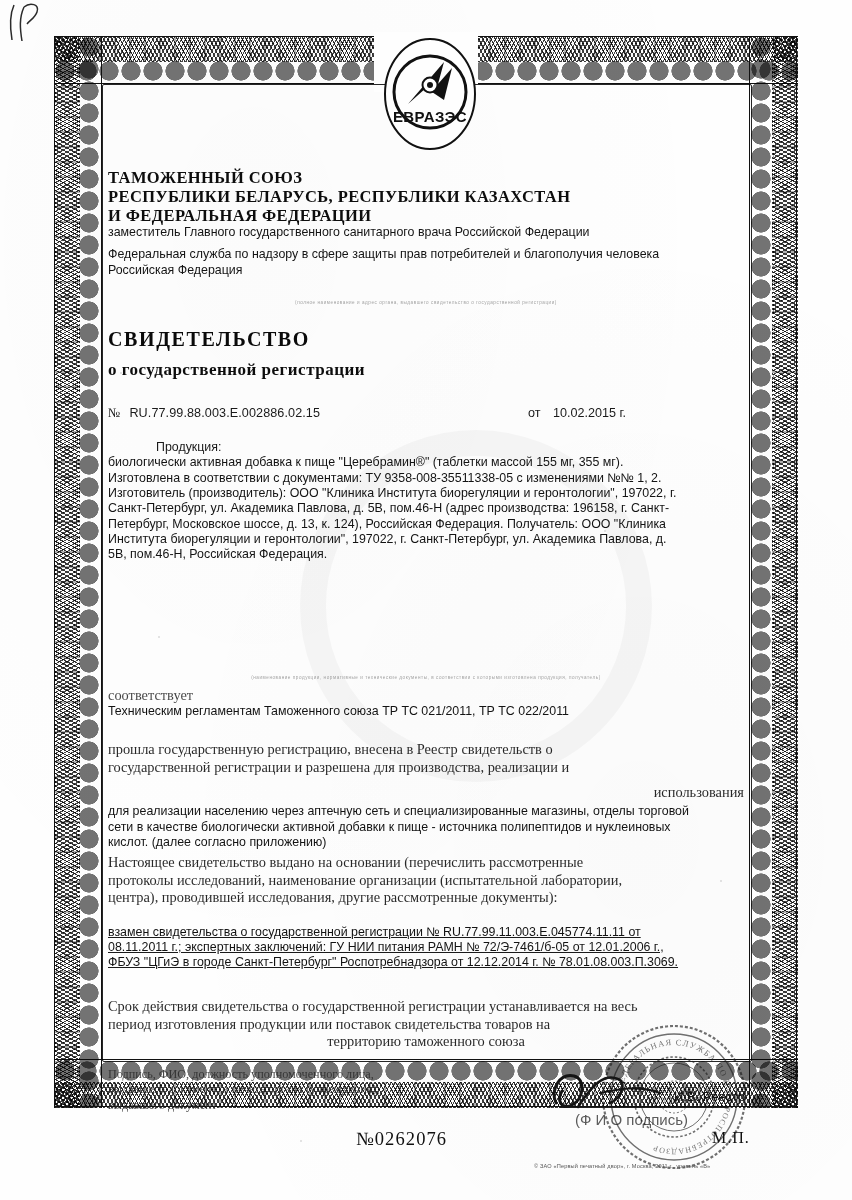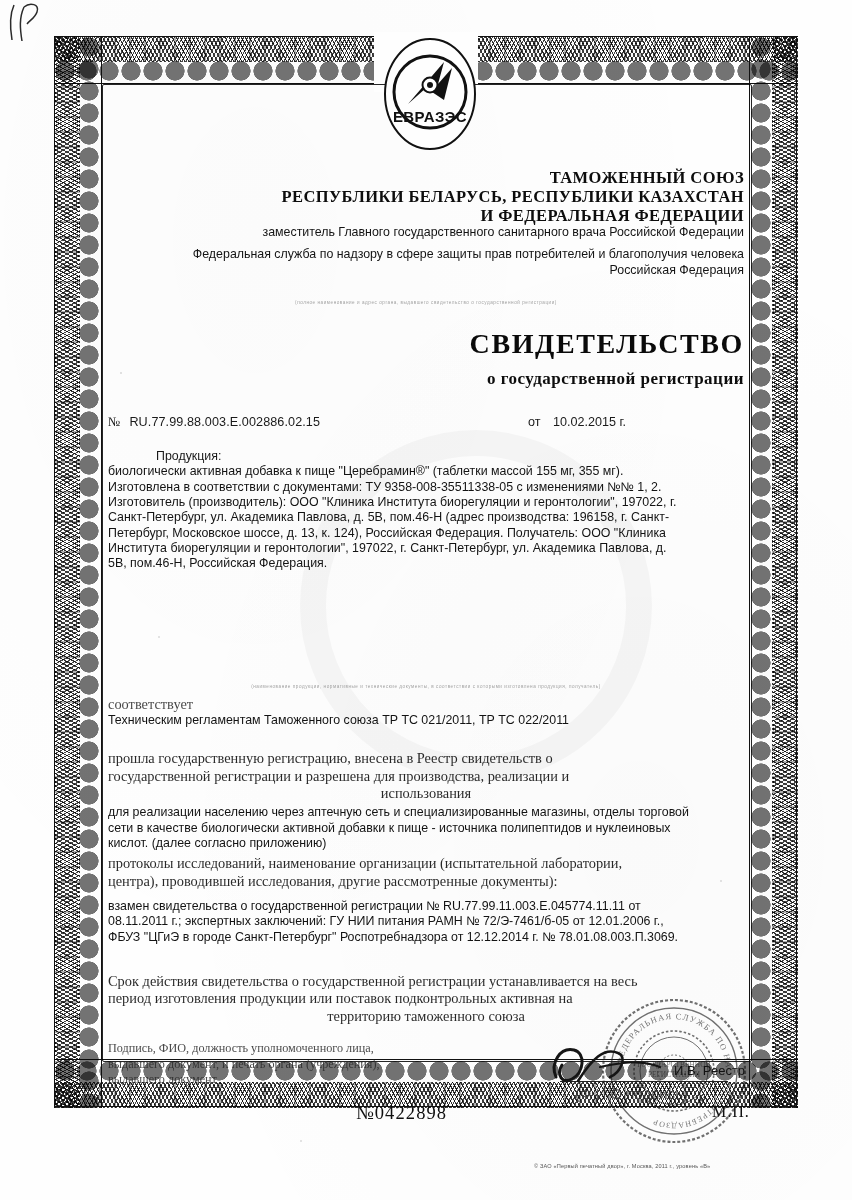--- a/index.html
+++ b/index.html
@@ -79,21 +79,21 @@
   }
 
   
   #content{
     position:absolute;
     left:108px;top:168px;
     width:636px;
     z-index:4;
   }
 
-  .ct{ text-align:right; }
+  .ct{ text-align:left; }
 
   .hdr-line{
     font-family:"Liberation Serif", serif;
     font-weight:bold;
     font-size:16.5px;
     letter-spacing:.4px;
     line-height:19px;
     color:#0d0d0d;
   }
   .subhdr{
@@ -109,21 +109,21 @@
     text-align:center;
     white-space:nowrap;
     overflow:hidden;
     filter:blur(.28px);
     opacity:.82;
   }
 
   .title-main{
     font-family:"Liberation Serif", serif;
     font-weight:bold;
-    font-size:28px;
+    font-size:20px;
     letter-spacing:1.6px;
     color:#0a0a0a;
   }
   .title-sub{
     font-family:"Liberation Serif", serif;
     font-weight:bold;
     font-size:17px;
     letter-spacing:.5px;
     color:#0d0d0d;
   }
@@ -331,43 +331,44 @@
     </div>
 
     <div class="microprint" style="margin-top:112px;">(наименование продукции, нормативные и технические документы, в соответствии с которыми изготовлена продукция, получатель)</div>
 
     <div class="body-serif body-serif-faded" style="margin-top:7px;">соответствует</div>
     <div class="body-sans" style="margin-top:0px;">Техническим регламентам Таможенного союза ТР ТС 021/2011, ТР ТС 022/2011</div>
 
     <div style="margin-top:22px;">
       <div class="body-serif" style="text-align:justify;">прошла государственную регистрацию, внесена в Реестр свидетельств о</div>
       <div class="body-serif" style="text-align:justify;">государственной регистрации и разрешена для производства, реализации и</div>
-      <div class="body-serif" style="text-align:center;">использования</div>
+      <div class="body-serif" style="text-align:right;margin-top:8px;">использования</div>
     </div>
 
     <div style="margin-top:3px;">
       <div class="body-sans">для реализации населению через аптечную сеть и специализированные магазины, отделы торговой</div>
       <div class="body-sans">сети в качестве биологически активной добавки к пище - источника полипептидов и нуклеиновых</div>
       <div class="body-sans">кислот. (далее согласно приложению)</div>
     </div>
 
     <div style="margin-top:4px;">
+      <div class="body-serif" style="text-align:justify;">Настоящее свидетельство выдано на основании (перечислить рассмотренные</div>
       <div class="body-serif" style="text-align:justify;">протоколы исследований, наименование организации (испытательной лаборатории,</div>
       <div class="body-serif" style="text-align:left;">центра), проводившей исследования, другие рассмотренные документы):</div>
     </div>
 
-    <div style="margin-top:9px;">
+    <div style="margin-top:18px;text-decoration:underline;">
       <div class="body-sans">взамен свидетельства о государственной регистрации № RU.77.99.11.003.Е.045774.11.11 от</div>
       <div class="body-sans">08.11.2011 г.; экспертных заключений: ГУ НИИ питания РАМН № 72/Э-7461/б-05 от 12.01.2006 г.,</div>
       <div class="body-sans">ФБУЗ "ЦГиЭ в городе Санкт-Петербург" Роспотребнадзора от 12.12.2014 г. № 78.01.08.003.П.3069.</div>
     </div>
 
     <div style="margin-top:28px;">
       <div class="body-serif" style="text-align:justify;">Срок действия свидетельства о государственной регистрации устанавливается на весь</div>
-      <div class="body-serif" style="text-align:justify;">период изготовления продукции или поставок подконтрольных активная на</div>
+      <div class="body-serif" style="text-align:justify;">период изготовления продукции или поставок свидетельства товаров на</div>
       <div class="body-serif" style="text-align:center;">территорию таможенного союза</div>
     </div>
 
     <div class="sig-block">
       <div class="sig-caption">
         <div>Подпись, ФИО, должность уполномоченного лица,</div>
         <div>выдавшего документ, и печать органа (учреждения),</div>
         <div>выдавшего документ</div>
       </div>
 
@@ -394,21 +395,21 @@
       <div id="name-print">И.В. Реестр</div>
       <div id="mp-mark">М.П.</div>
 
       <svg id="signature-mark" viewBox="0 0 150 64">
         <path d="M8 40 C2 26, 12 10, 26 13 C38 16, 36 36, 24 42 C14 47, 8 38, 14 28" stroke="#151515" stroke-width="3" fill="none" stroke-linecap="round"></path>
         <path d="M30 44 C44 22, 56 10, 70 16 C80 20, 72 36, 62 40" stroke="#151515" stroke-width="2.6" fill="none" stroke-linecap="round"></path>
         <path d="M52 30 C70 26, 92 22, 112 30" stroke="#151515" stroke-width="2.2" fill="none" stroke-linecap="round"></path>
       </svg>
 
       <div id="doc-serial">
-        <span>№</span><span>0422898</span>
+        <span>№</span><span>0262076</span>
       </div>
     </div>
 
   </div>
 
   <div id="footer-credit">© ЗАО «Первый печатный двор», г. Москва, 2011 г., уровень «В»</div>
 
   <div class="scan-speck" style="left:158px;top:636px;width:2px;height:2px;"></div>
   <div class="scan-speck" style="left:604px;top:530px;width:2px;height:2px;"></div>
   <div class="scan-speck" style="left:300px;top:1140px;width:2px;height:2px;"></div>

